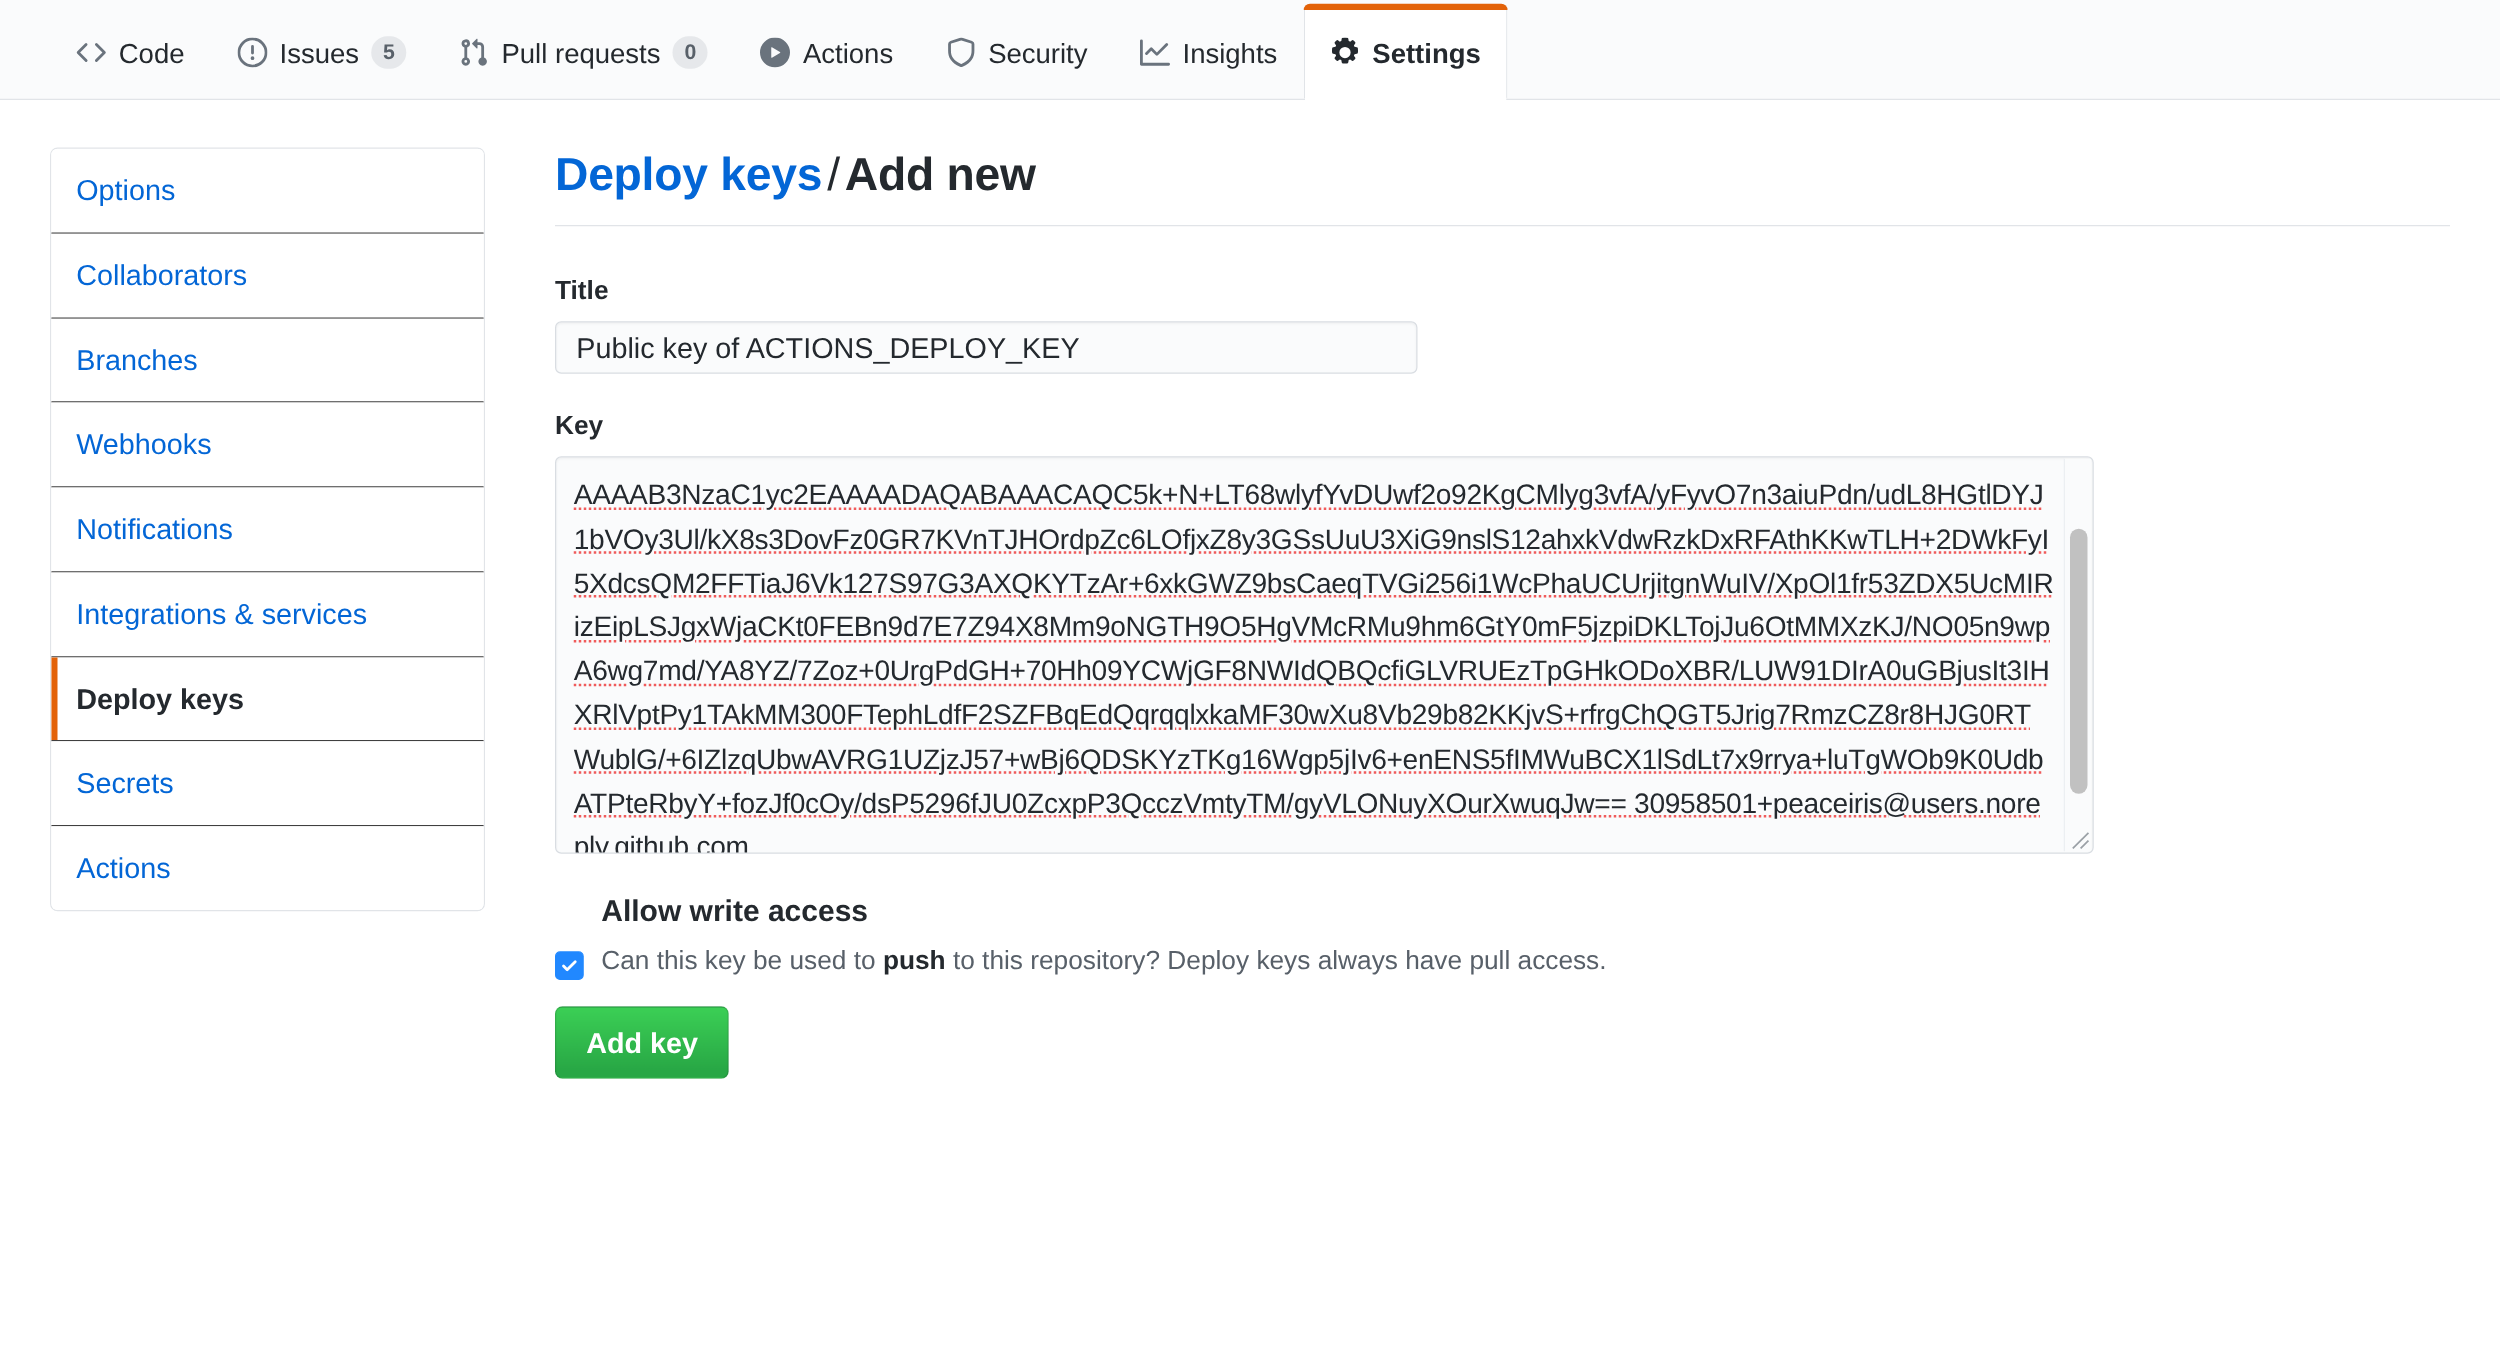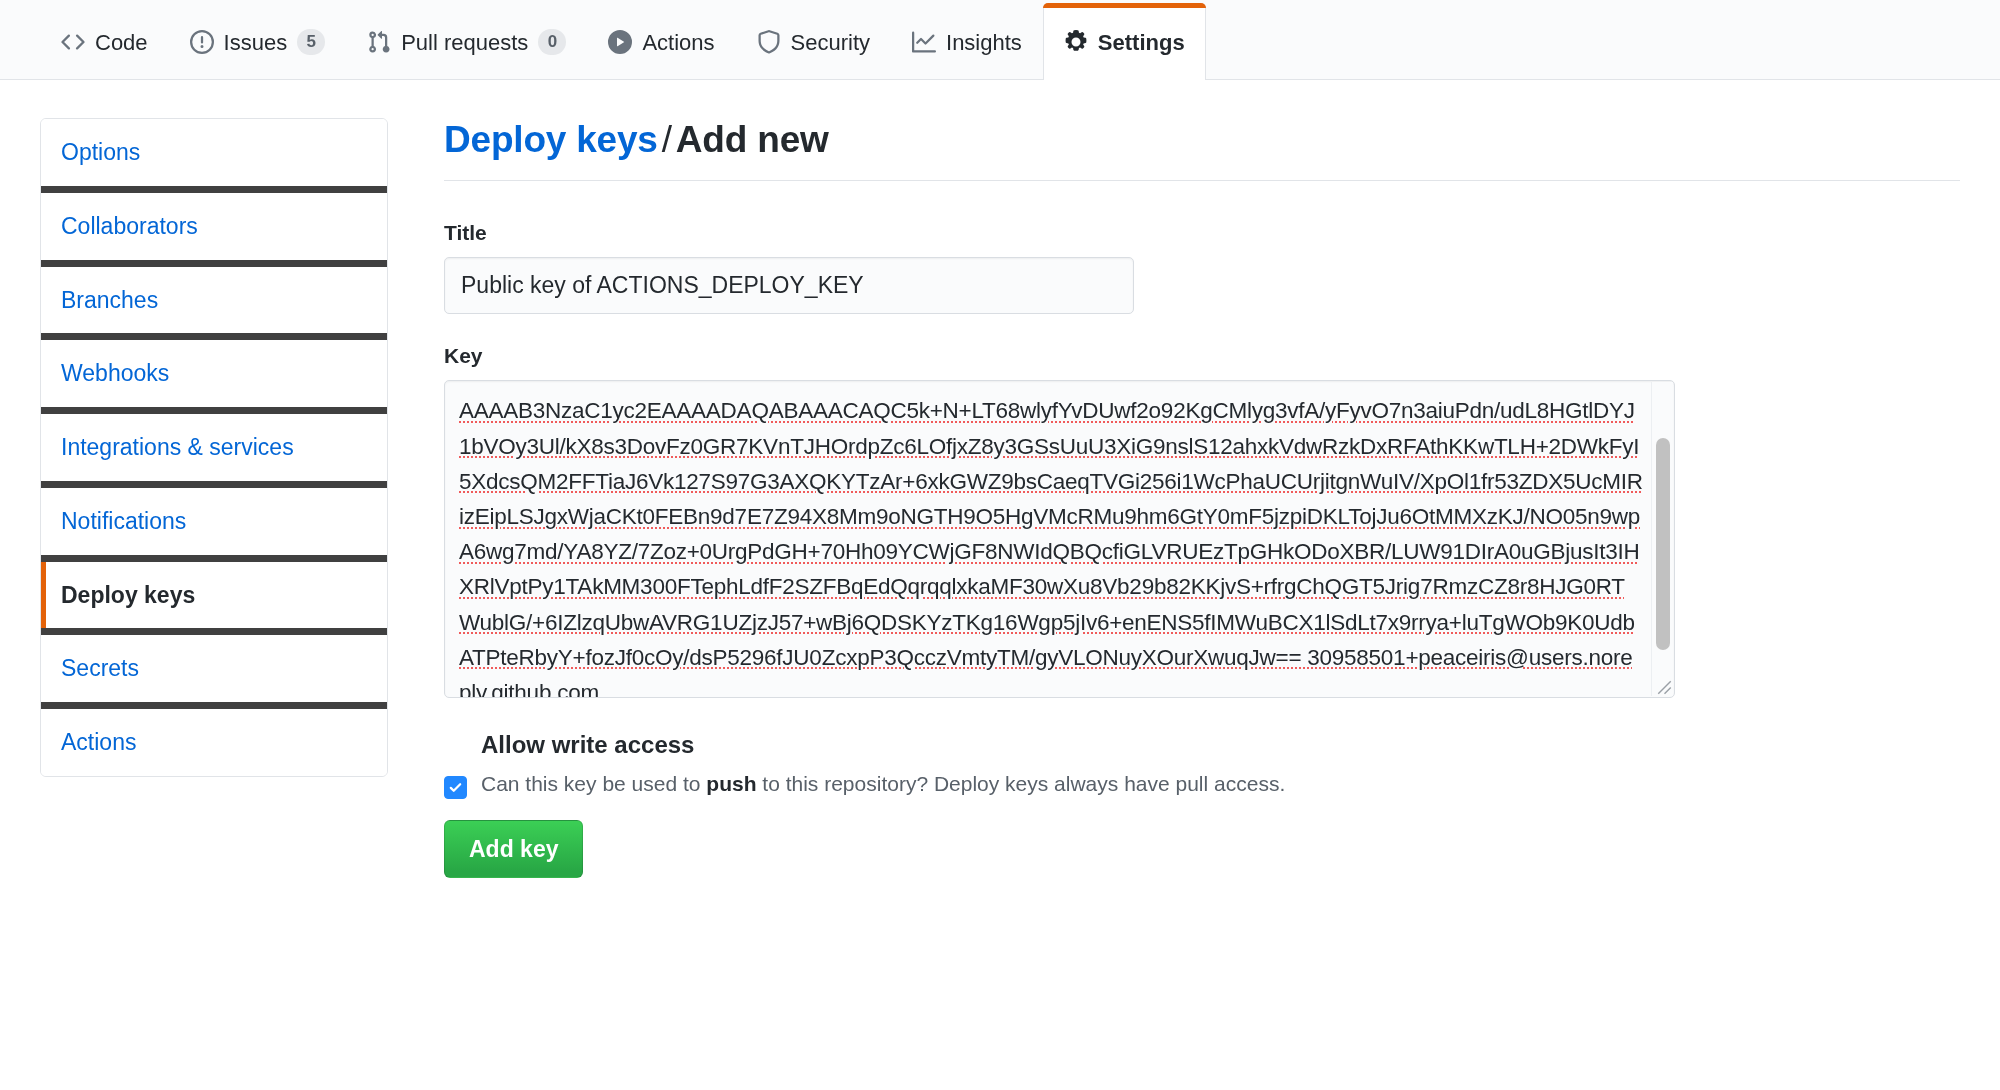--- a/index.html
+++ b/index.html
@@ -101,21 +101,21 @@
     overflow: hidden;
     background: #fff;
     height: fit-content;
   }
   .side-item {
     display: block;
     position: relative;
     padding: 19px 20px 19px 20px;
     font-size: 23px;
     color: #0366d6;
-    border-bottom: 7px solid #404040;
+    border-bottom: 1px solid #404040;
     text-decoration: none;
     cursor: pointer;
     background: #fff;
     line-height: 1.25;
   }
   .side-item:last-child { border-bottom: none; }
   .side-item.active {
     color: #24292e;
     font-weight: bold;
     cursor: default;
@@ -153,21 +153,21 @@
     font-size: 21px;
     font-weight: bold;
     color: #24292e;
     margin-bottom: 12px;
   }
   .form-group { margin-bottom: 30px; }
 
   .text-input {
     display: block;
     width: 690px;
-    height: 57px;
+    height: 42px;
     padding: 0 16px;
     font-size: 23px;
     font-family: "Liberation Sans", "DejaVu Sans", sans-serif;
     color: #24292e;
     background: #fafbfc;
     border: 1px solid #d9dde2;
     border-radius: 5px;
     outline: none;
     box-shadow: inset 0 1px 2px rgba(27,31,35,0.06);
   }
@@ -349,22 +349,22 @@
   </a>
 </nav>
 
 <div class="page">
 
   <aside class="sidebar">
     <a class="side-item">Options</a>
     <a class="side-item">Collaborators</a>
     <a class="side-item">Branches</a>
     <a class="side-item">Webhooks</a>
+    <a class="side-item">Notifications</a>
     <a class="side-item">Integrations &amp; services</a>
-    <a class="side-item">Notifications</a>
     <a class="side-item active">Deploy keys</a>
     <a class="side-item">Secrets</a>
     <a class="side-item">Actions</a>
   </aside>
 
   <section class="main">
 
     <h1 class="page-title">
       <span class="crumb-link">Deploy keys</span><span class="crumb-sep">/</span><span class="crumb-cur">Add new</span>
     </h1>

